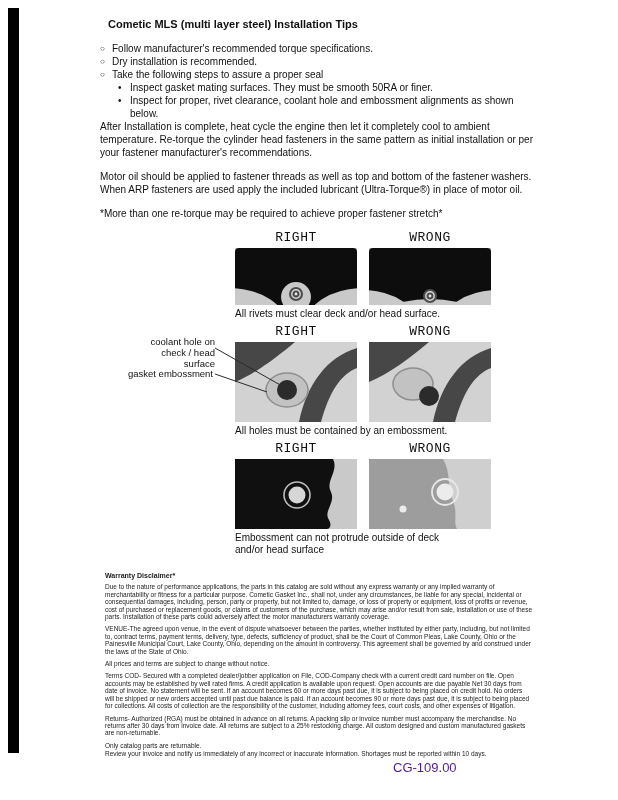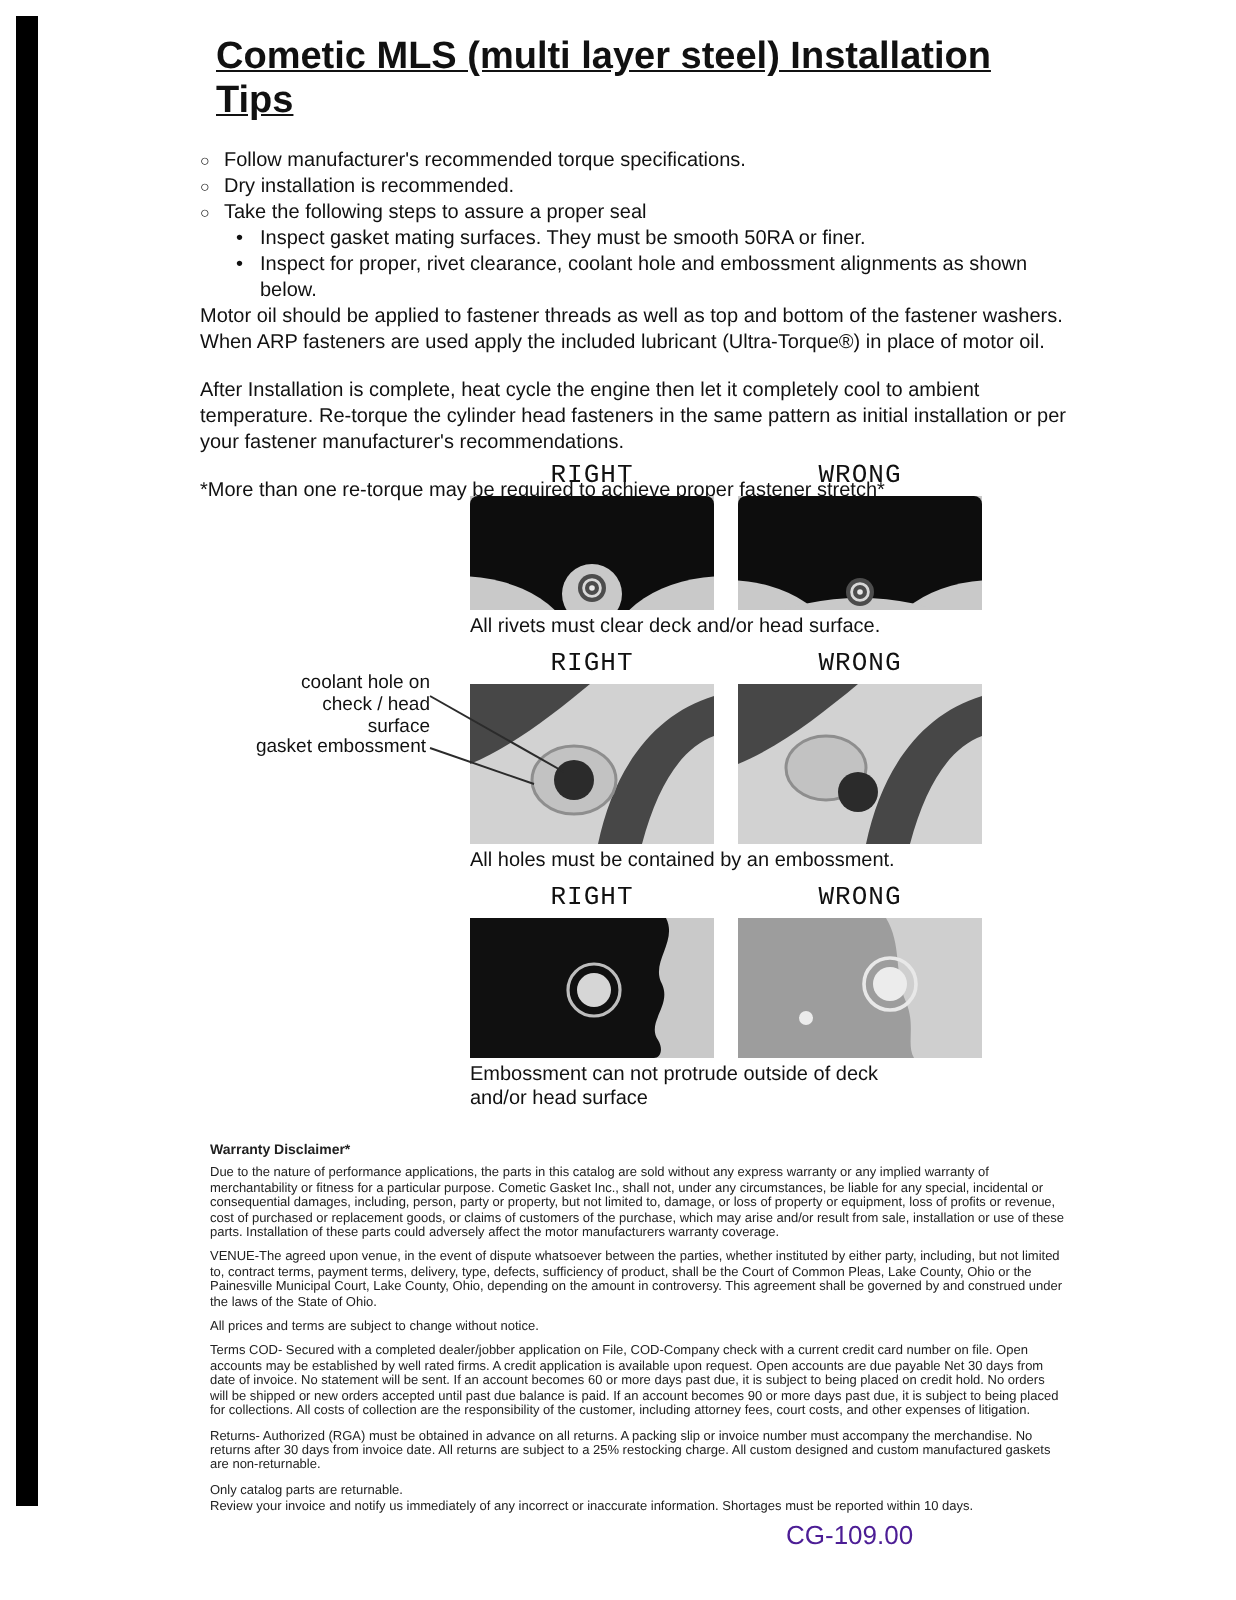--- a/index.html
+++ b/index.html
@@ -17,23 +17,22 @@
     left: 8px; top: 8px;
     width: 11px; height: 745px;
     background: #000;
   }
   .content {
     position: absolute;
     left: 100px; top: 18px;
     width: 438px;
   }
   .title {
-    font-size: 19px;
+    font-size: 11px;
     font-weight: bold;
-    text-decoration: underline;
     margin: 0 0 12px 8px;
   }
   .bullet-line { display: flex; font-size: 10px; line-height: 13px; }
   .bullet-line .marker { width: 12px; flex: 0 0 12px; text-align: left; }
   .marker.open { font-size: 8px; line-height: 13px; }
   .marker.filled { font-size: 10px; line-height: 13px; }
   .bullet-line.sub { margin-left: 18px; }
   .section-head {
     font-size: 11.5px;
     font-weight: bold;
@@ -88,22 +87,22 @@
     </div>
     <div class="bullet-line sub">
       <span class="marker filled">•</span>
       <span>Inspect gasket mating surfaces.  They must be smooth 50RA or finer.</span>
     </div>
     <div class="bullet-line sub">
       <span class="marker filled">•</span>
       <span>Inspect for proper, rivet clearance, coolant hole and embossment alignments as shown below.</span>
     </div>
 
+    <p class="para">After Installation is complete, heat cycle the engine then let it completely cool to ambient temperature. Re-torque the cylinder head fasteners in the same pattern as initial installation or per your fastener manufacturer's recommendations.</p>
     <p class="para">Motor oil should be applied to fastener threads as well as top and bottom of the fastener washers. When ARP fasteners are used apply the included lubricant (Ultra-Torque®) in place of motor oil.</p>
-    <p class="para">After Installation is complete, heat cycle the engine then let it completely cool to ambient temperature. Re-torque the cylinder head fasteners in the same pattern as initial installation or per your fastener manufacturer's recommendations.</p>
     <p class="note">*More than one re-torque may be required to achieve proper fastener stretch*</p>
   </div>
 
   <div class="diagrams">
 
     <div class="drow">
       <div class="dhead">
         <span class="dlabel">RIGHT</span>
         <span class="dlabel">WRONG</span>
       </div>

